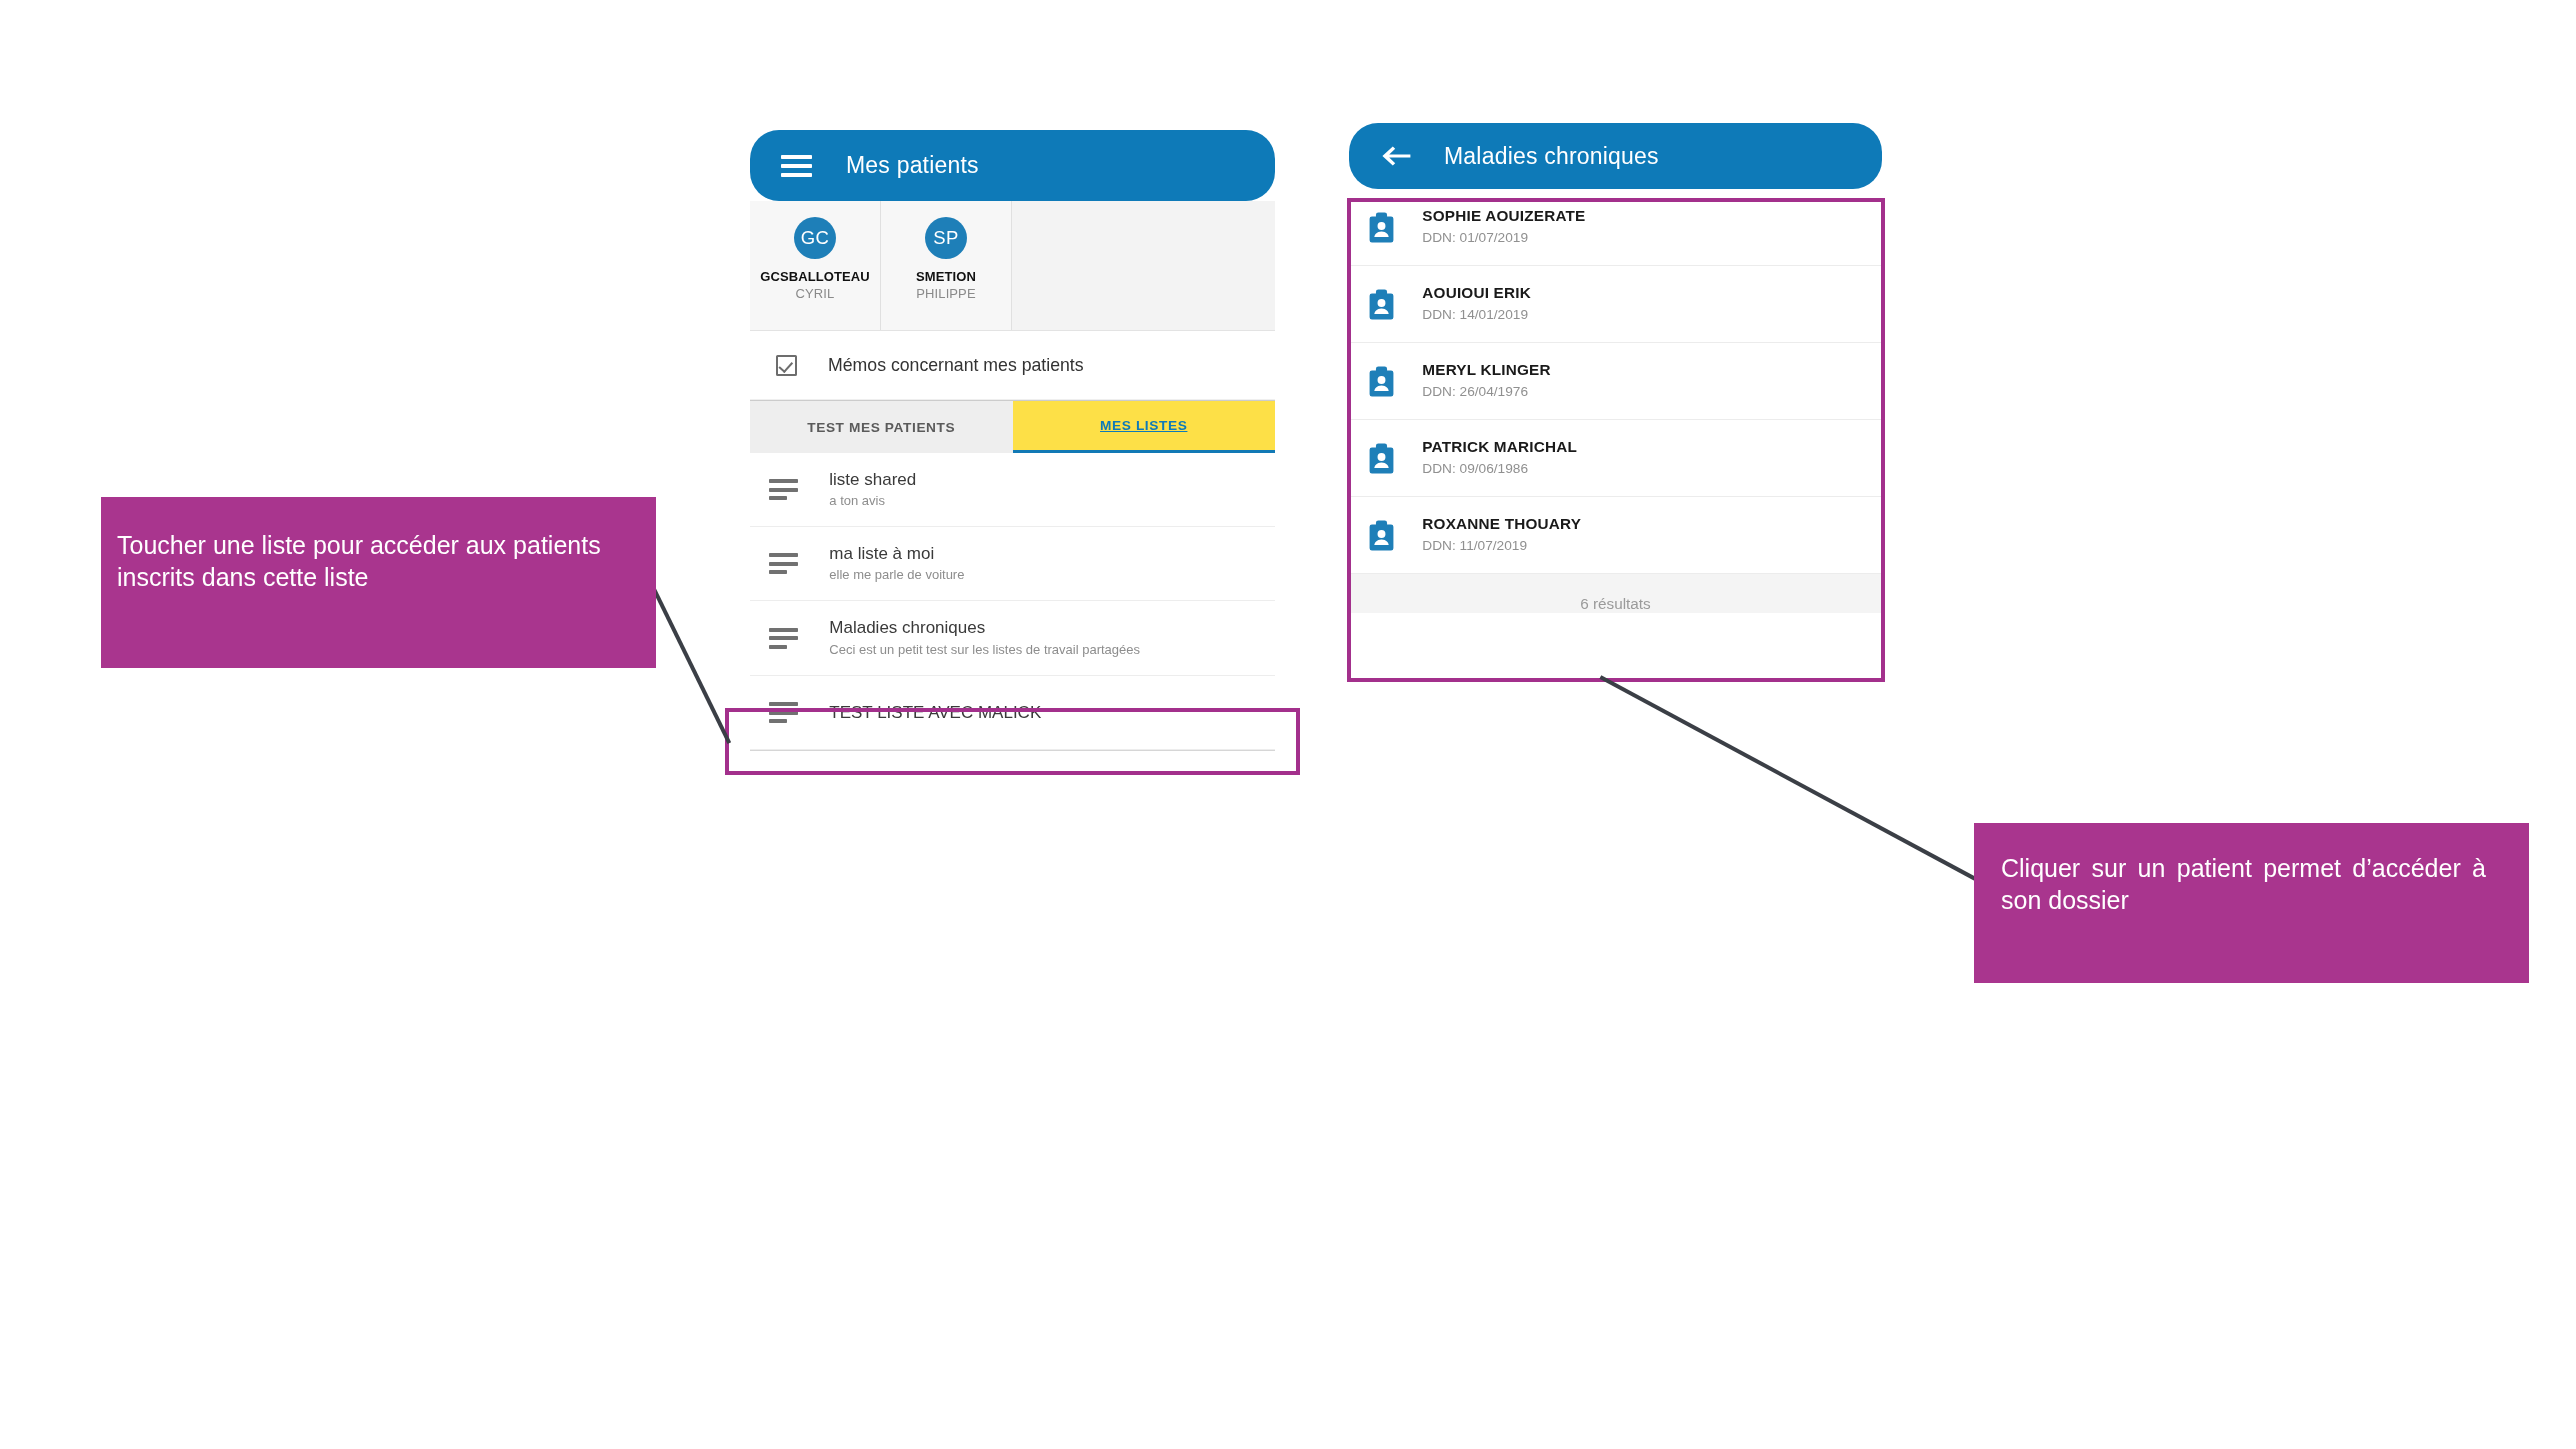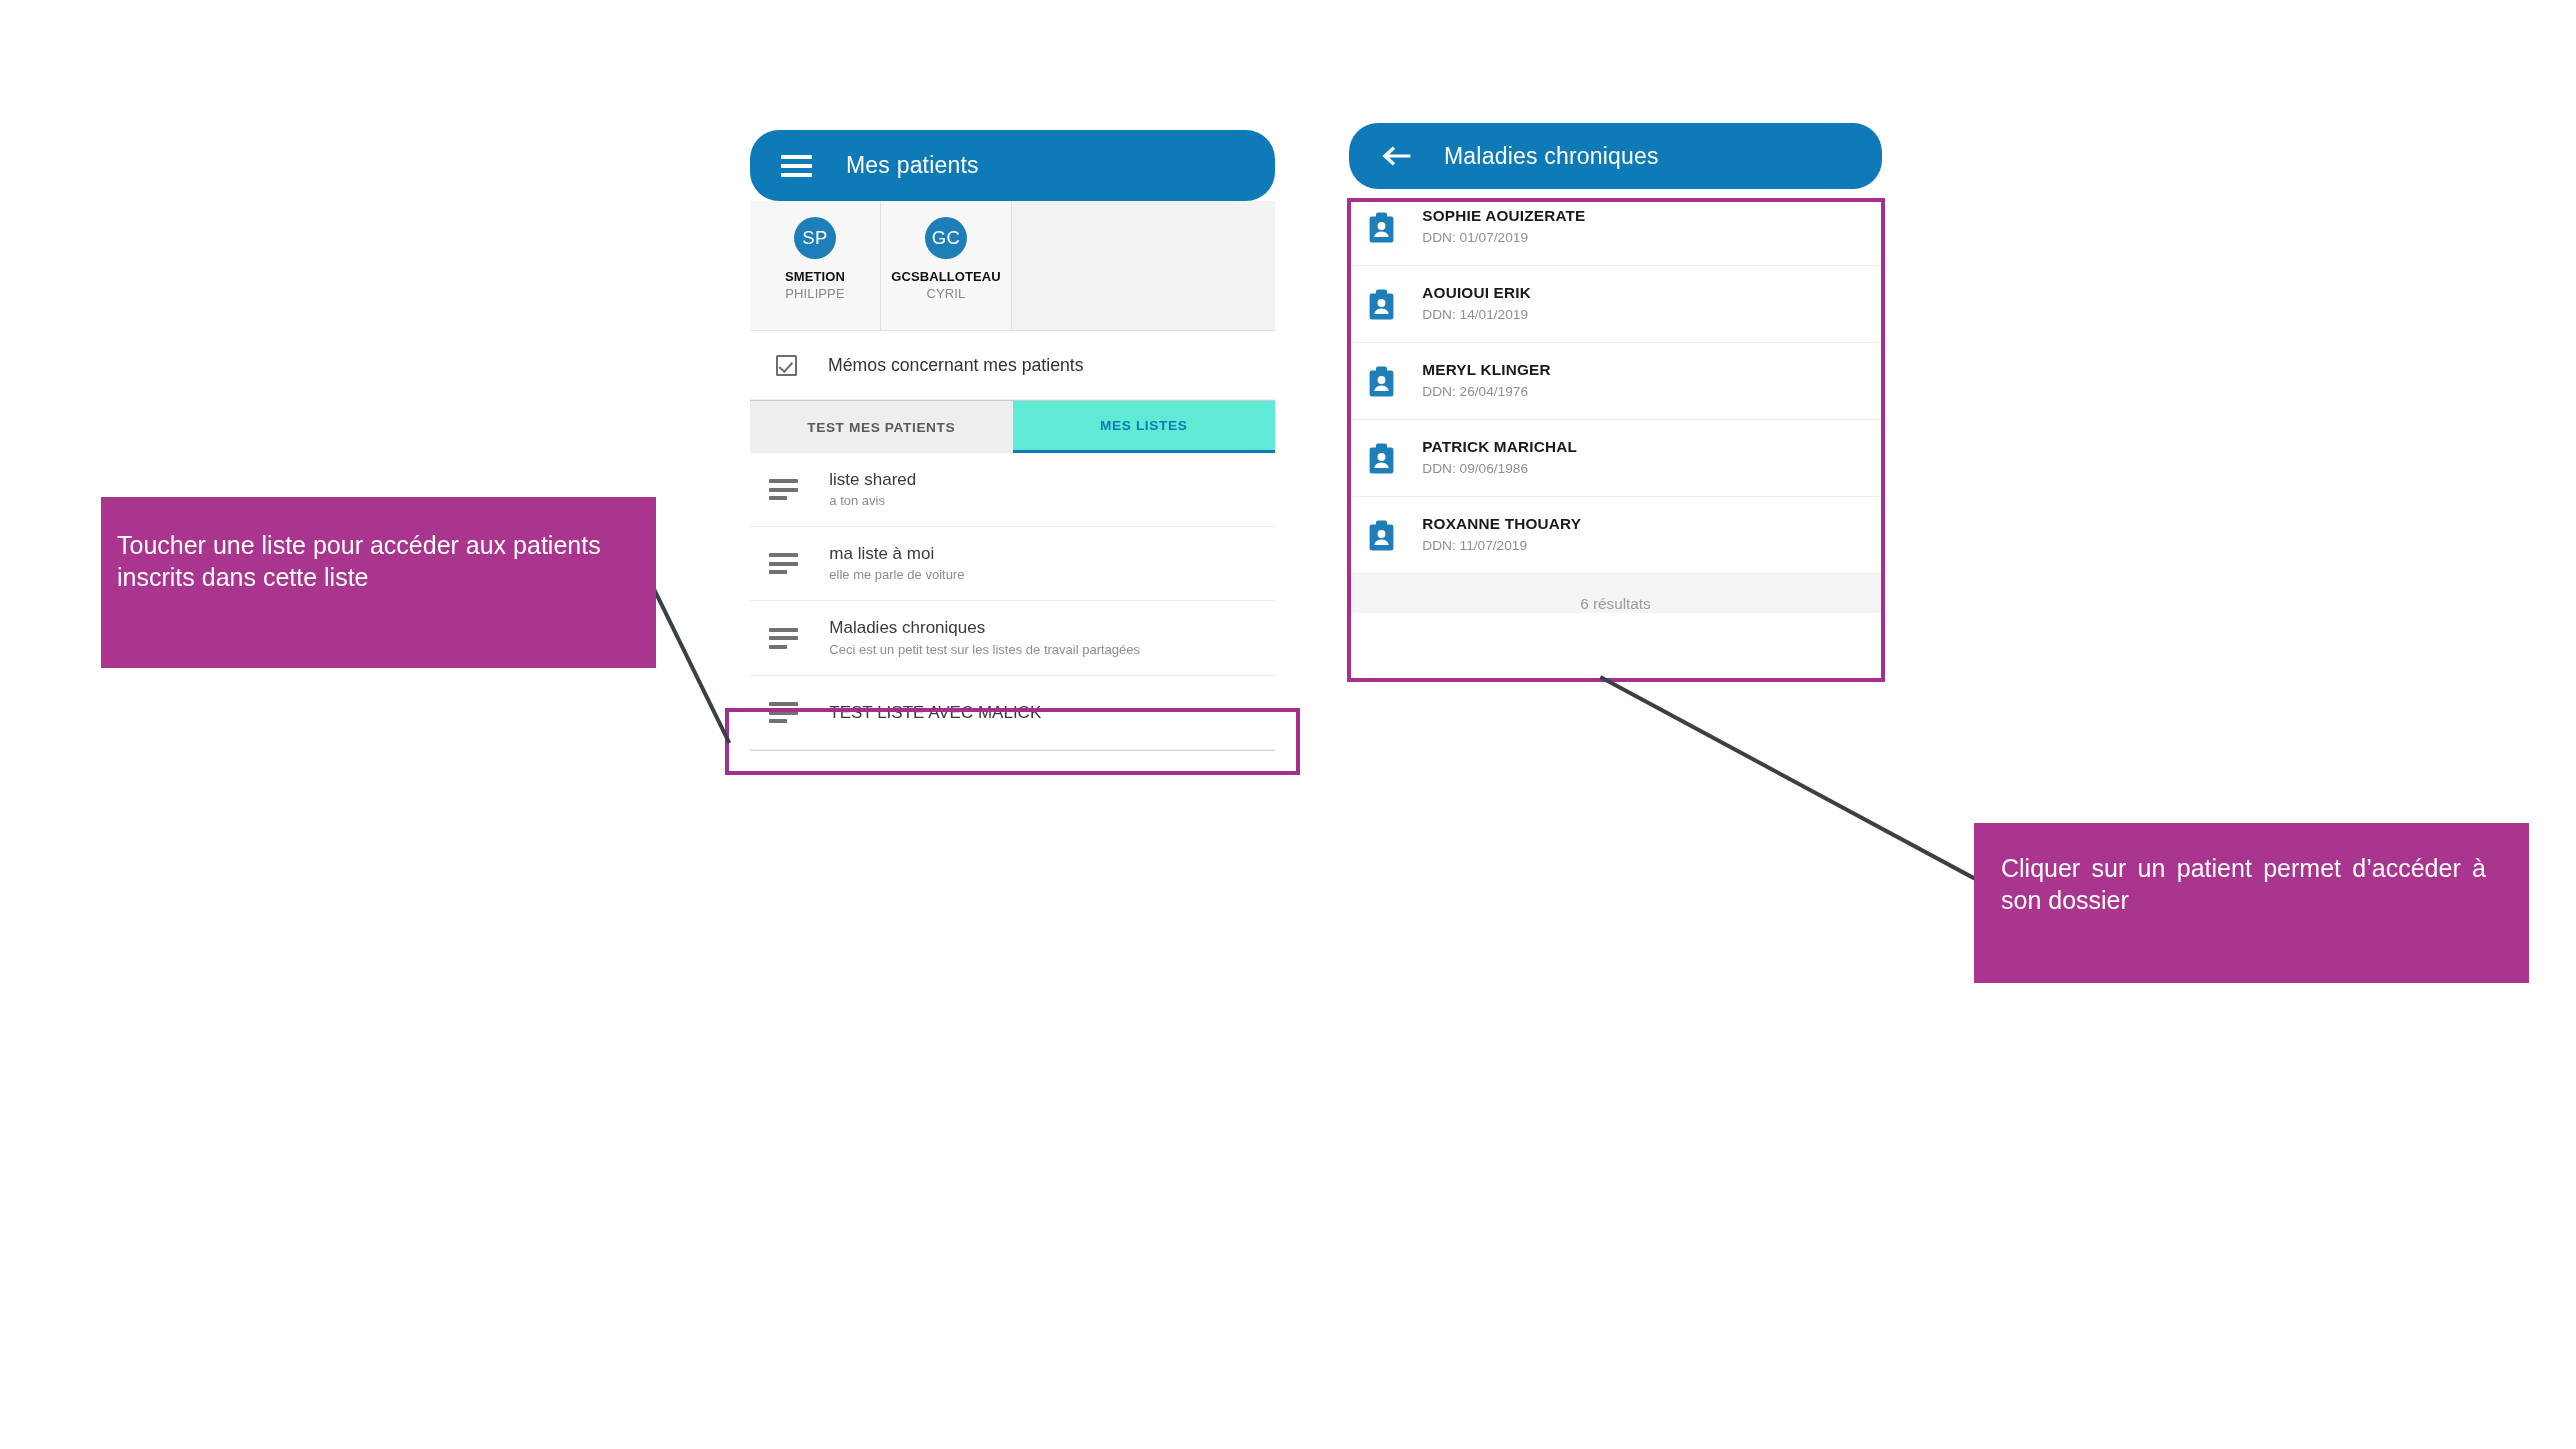--- a/index.html
+++ b/index.html
@@ -176,23 +176,24 @@
     align-items: center;
     justify-content: center;
     font-size: 13.7px;
     font-weight: bold;
     letter-spacing: 0.6px;
     color: #5b5b5b;
     position: relative;
     box-sizing: border-box;
   }
   .tab.active {
-    background: #5eead4;
+    background: #fde047;
     color: #0e7ab8;
     border-bottom: 3.2px solid #1279b5;
+    text-decoration: underline;
   }
 
   
   .list-row {
     display: flex;
     align-items: center;
     height: 74px;
     padding-left: 19.3px;
     background: #ffffff;
     border-bottom: 0.8px solid #ededed;
@@ -342,28 +343,28 @@
     <span class="hamburger">
       <i></i>
       <i></i>
       <i></i>
     </span>
     <span class="appbar-title">Mes patients</span>
   </div>
 
   <div class="chips-row">
     <div class="chip">
+      <div class="avatar">GC</div>
+      <div class="chip-last">GCSBALLOTEAU</div>
+      <div class="chip-first">CYRIL</div>
+    </div>
+    <div class="chip">
       <div class="avatar">SP</div>
       <div class="chip-last">SMETION</div>
       <div class="chip-first">PHILIPPE</div>
-    </div>
-    <div class="chip">
-      <div class="avatar">GC</div>
-      <div class="chip-last">GCSBALLOTEAU</div>
-      <div class="chip-first">CYRIL</div>
     </div>
     <div class="chip-filler"></div>
   </div>
 
   <div class="memo-row">
     <span class="checkbox"></span>
     <span class="memo-label">Mémos concernant mes patients</span>
   </div>
 
   <div class="tabs">

